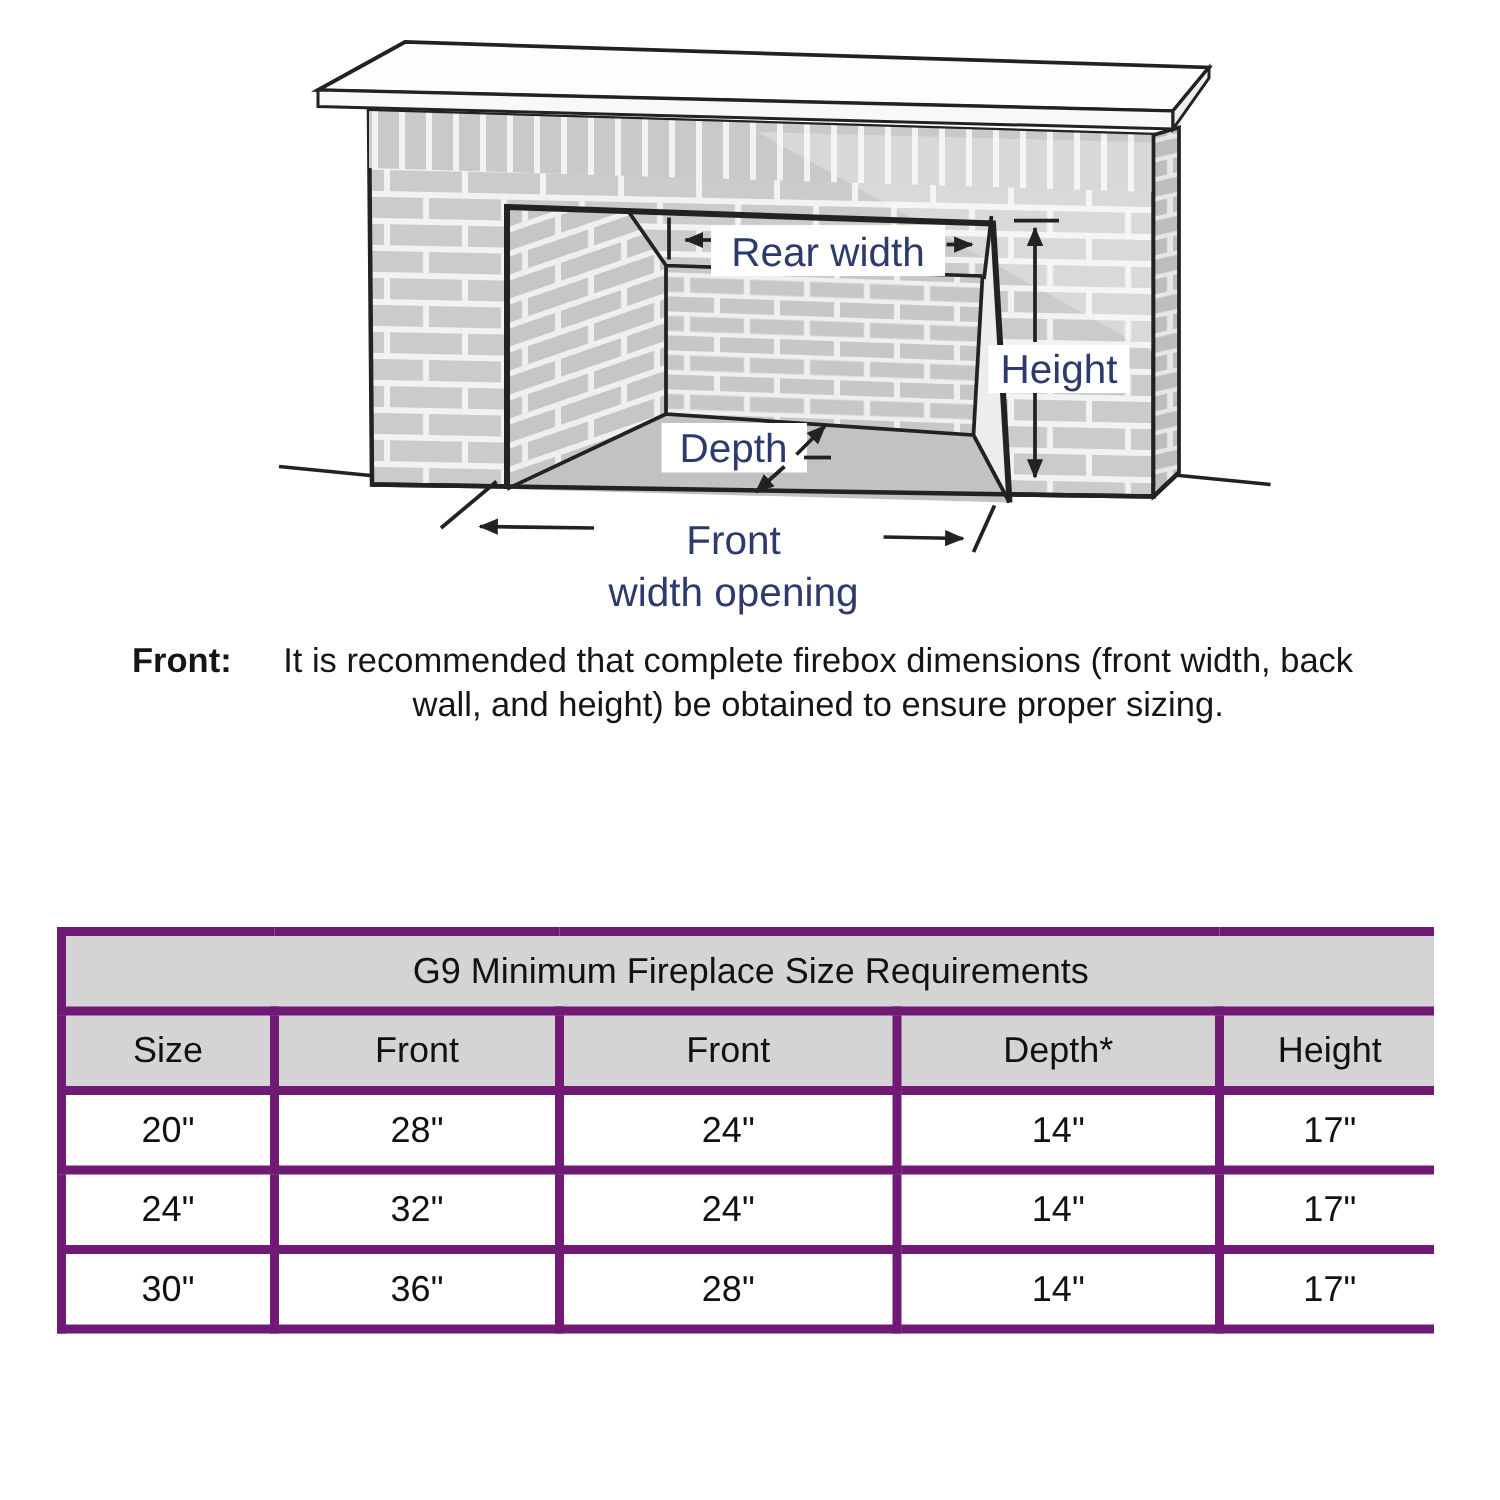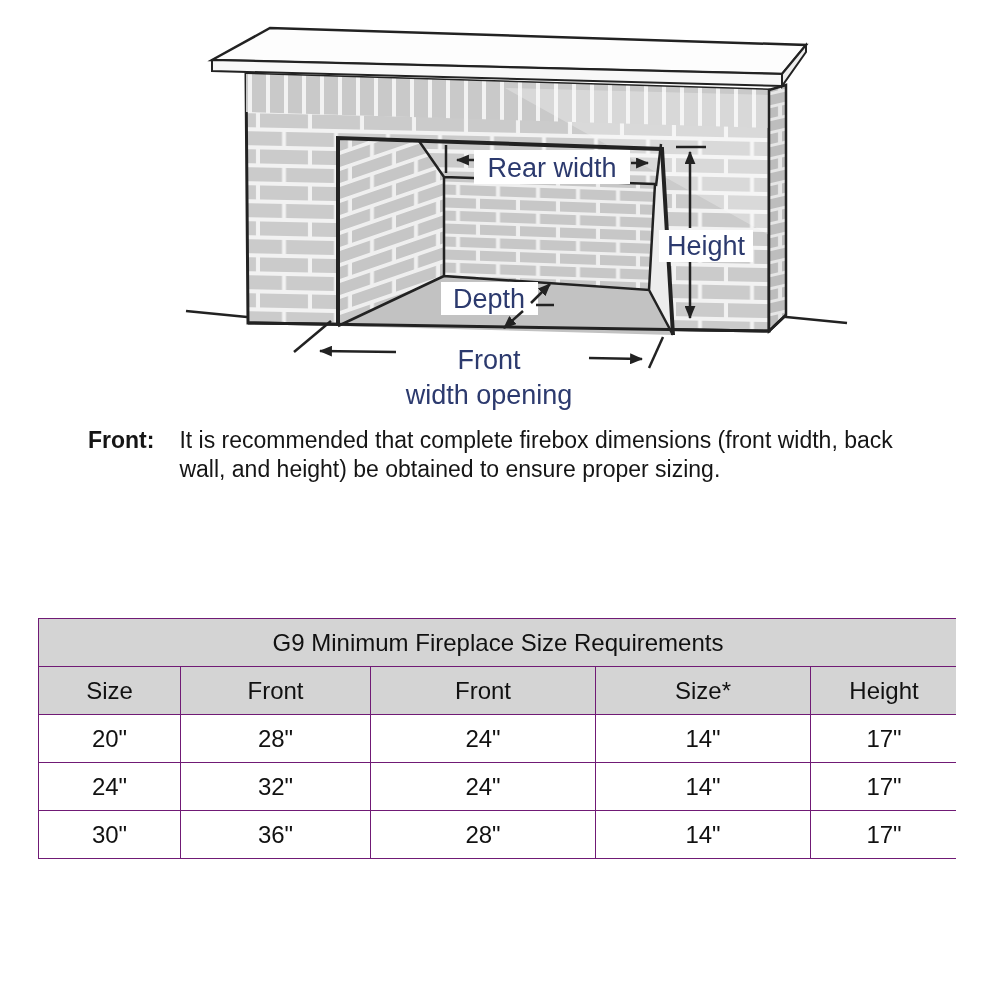--- a/index.html
+++ b/index.html
@@ -2,24 +2,24 @@
 <html><head>
 <meta charset="utf-8">
 <style>
   html,body{margin:0;padding:0;background:#ffffff;}
   .page{position:relative;width:956px;height:1000px;background:#fff;overflow:hidden;
         font-family:"Liberation Sans", sans-serif;color:#151515;}
   .diagram{position:absolute;left:0;top:0;}
   .dim-label{fill:#2c3a6e;font-size:27px;font-family:"Liberation Sans",sans-serif;}
   .note{position:absolute;left:88px;top:426px;display:flex;gap:25px;font-size:23px;line-height:29px;}
   .note-label{font-weight:bold;white-space:nowrap;}
-  .note-text{margin:0;max-width:732px;}
+  .note-text{margin:0;max-width:732px;text-align:center;}
   .spec-table{position:absolute;left:38px;top:618px;width:919px;border-collapse:collapse;
               table-layout:fixed;text-align:center;font-size:24px;color:#111;}
-  .spec-table th,.spec-table td{border:1px solid #701a75;height:47px;font-weight:normal;padding:0;}
+  .spec-table th,.spec-table td{border:6px solid #701a75;height:47px;font-weight:normal;padding:0;}
   .spec-table .title-cell{background:#d4d4d4;}
   .spec-table .header-row th{background:#d4d4d4;}
   .spec-table td{background:#ffffff;}
 </style>
 </head>
 <body>
 
 <div class="page">
 
   <svg class="diagram" width="1000" height="425" viewBox="0 0 1000 425">
@@ -118,21 +118,21 @@
         <col style="width:147px">
     </colgroup>
     <thead>
       <tr>
         <th colspan="5" class="title-cell">G9 Minimum Fireplace Size Requirements</th>
       </tr>
       <tr class="header-row">
         <th>Size</th>
         <th>Front</th>
         <th>Front</th>
-        <th>Size*</th>
+        <th>Depth*</th>
         <th>Height</th>
       </tr>
     </thead>
     <tbody>
       <tr>
         <td>20"</td>
         <td>28"</td>
         <td>24"</td>
         <td>14"</td>
         <td>17"</td>

